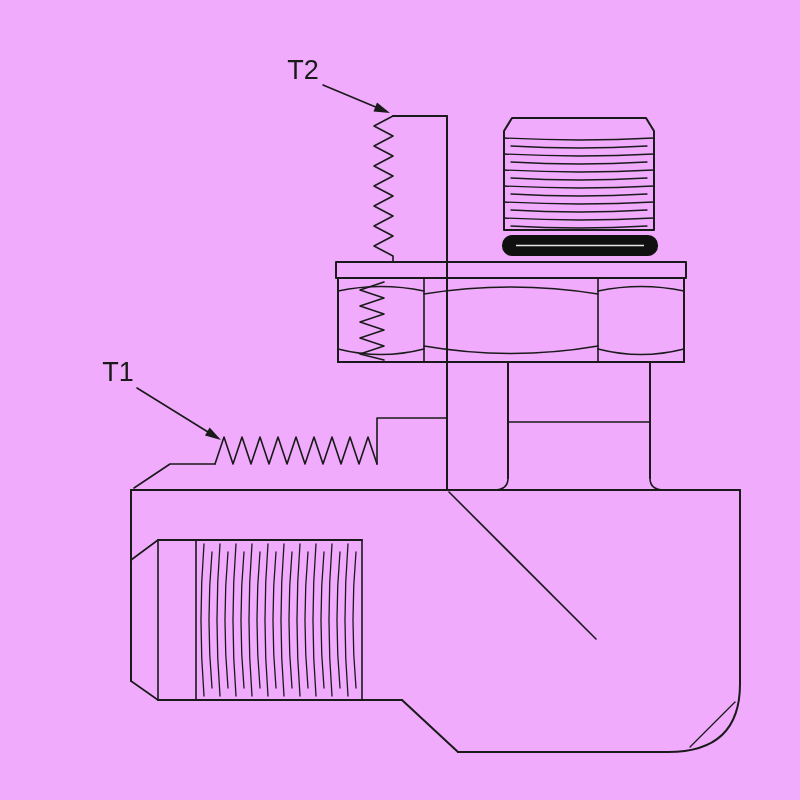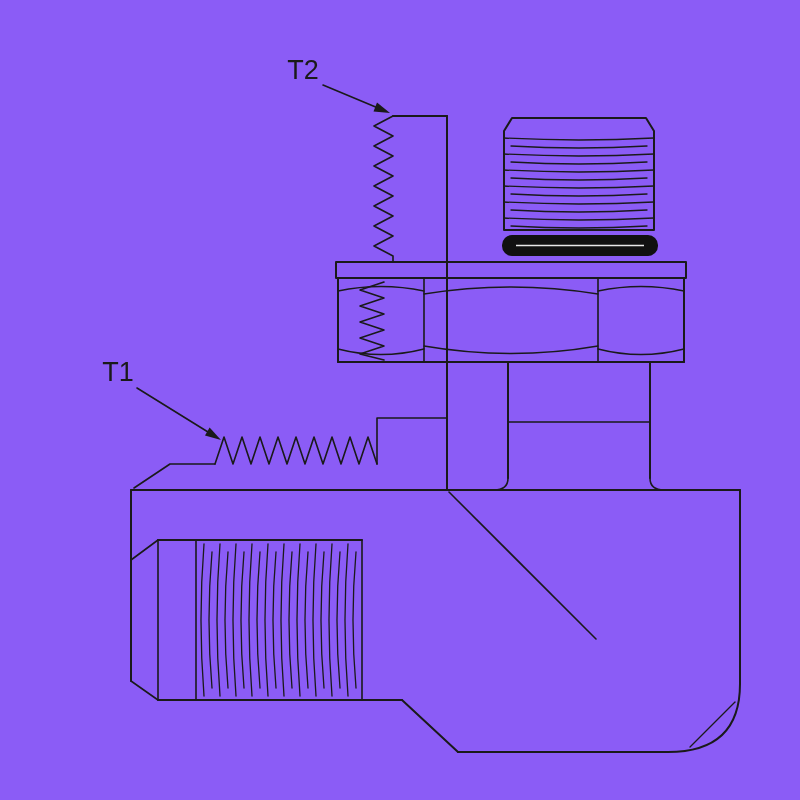--- a/index.html
+++ b/index.html
@@ -5,21 +5,21 @@
   html, body {
     margin: 0;
     padding: 0;
     background: #ffffff;
     font-family: "Liberation Sans", sans-serif;
   }
   .canvas {
     position: relative;
     width: 800px;
     height: 800px;
-    background: #8b5cf6;
+    background: #f0abfc;
     overflow: hidden;
   }
   svg { display: block; }
   .ln { fill: none; stroke-linecap: round; stroke-linejoin: round; }
   .outline { stroke-width: 2; }
   .detail  { stroke-width: 1.6; }
   .thin    { stroke-width: 1.3; }
   .arrow   { stroke: none; }
   .oring   { stroke: none; }
   .oring-hl { stroke: #ffffff; stroke-width: 1.6; opacity: 0.9; fill: none; }

